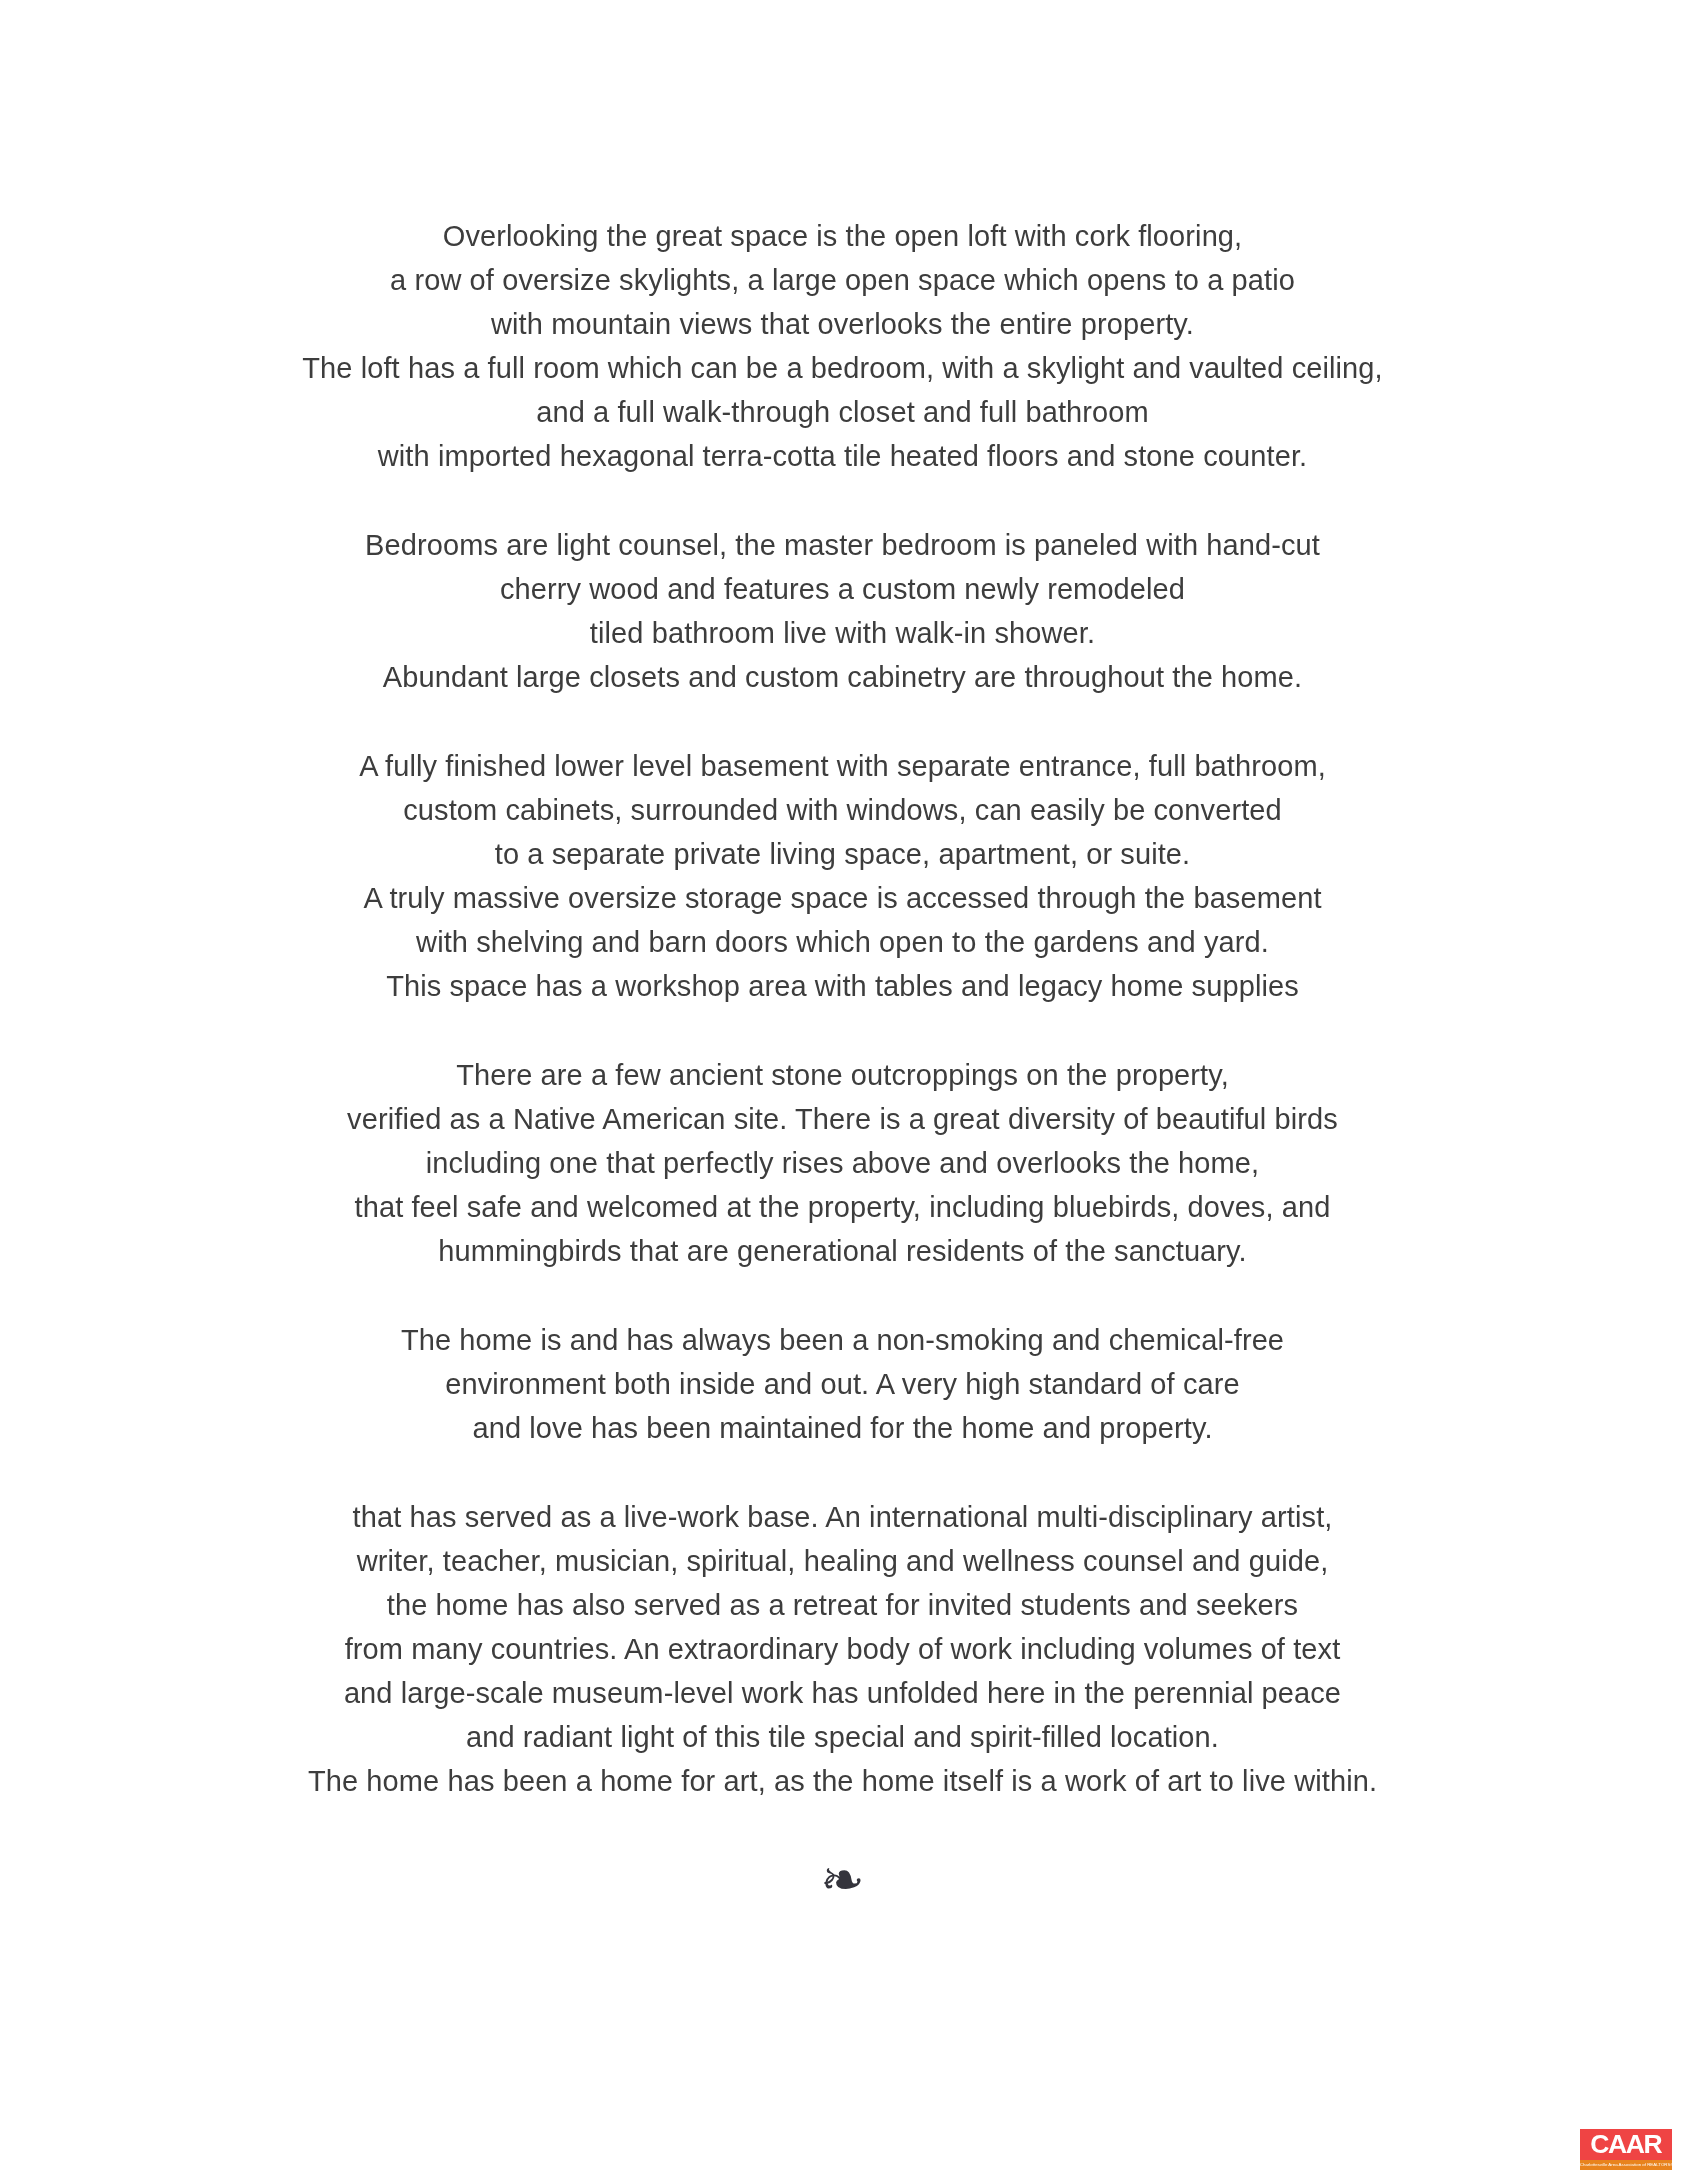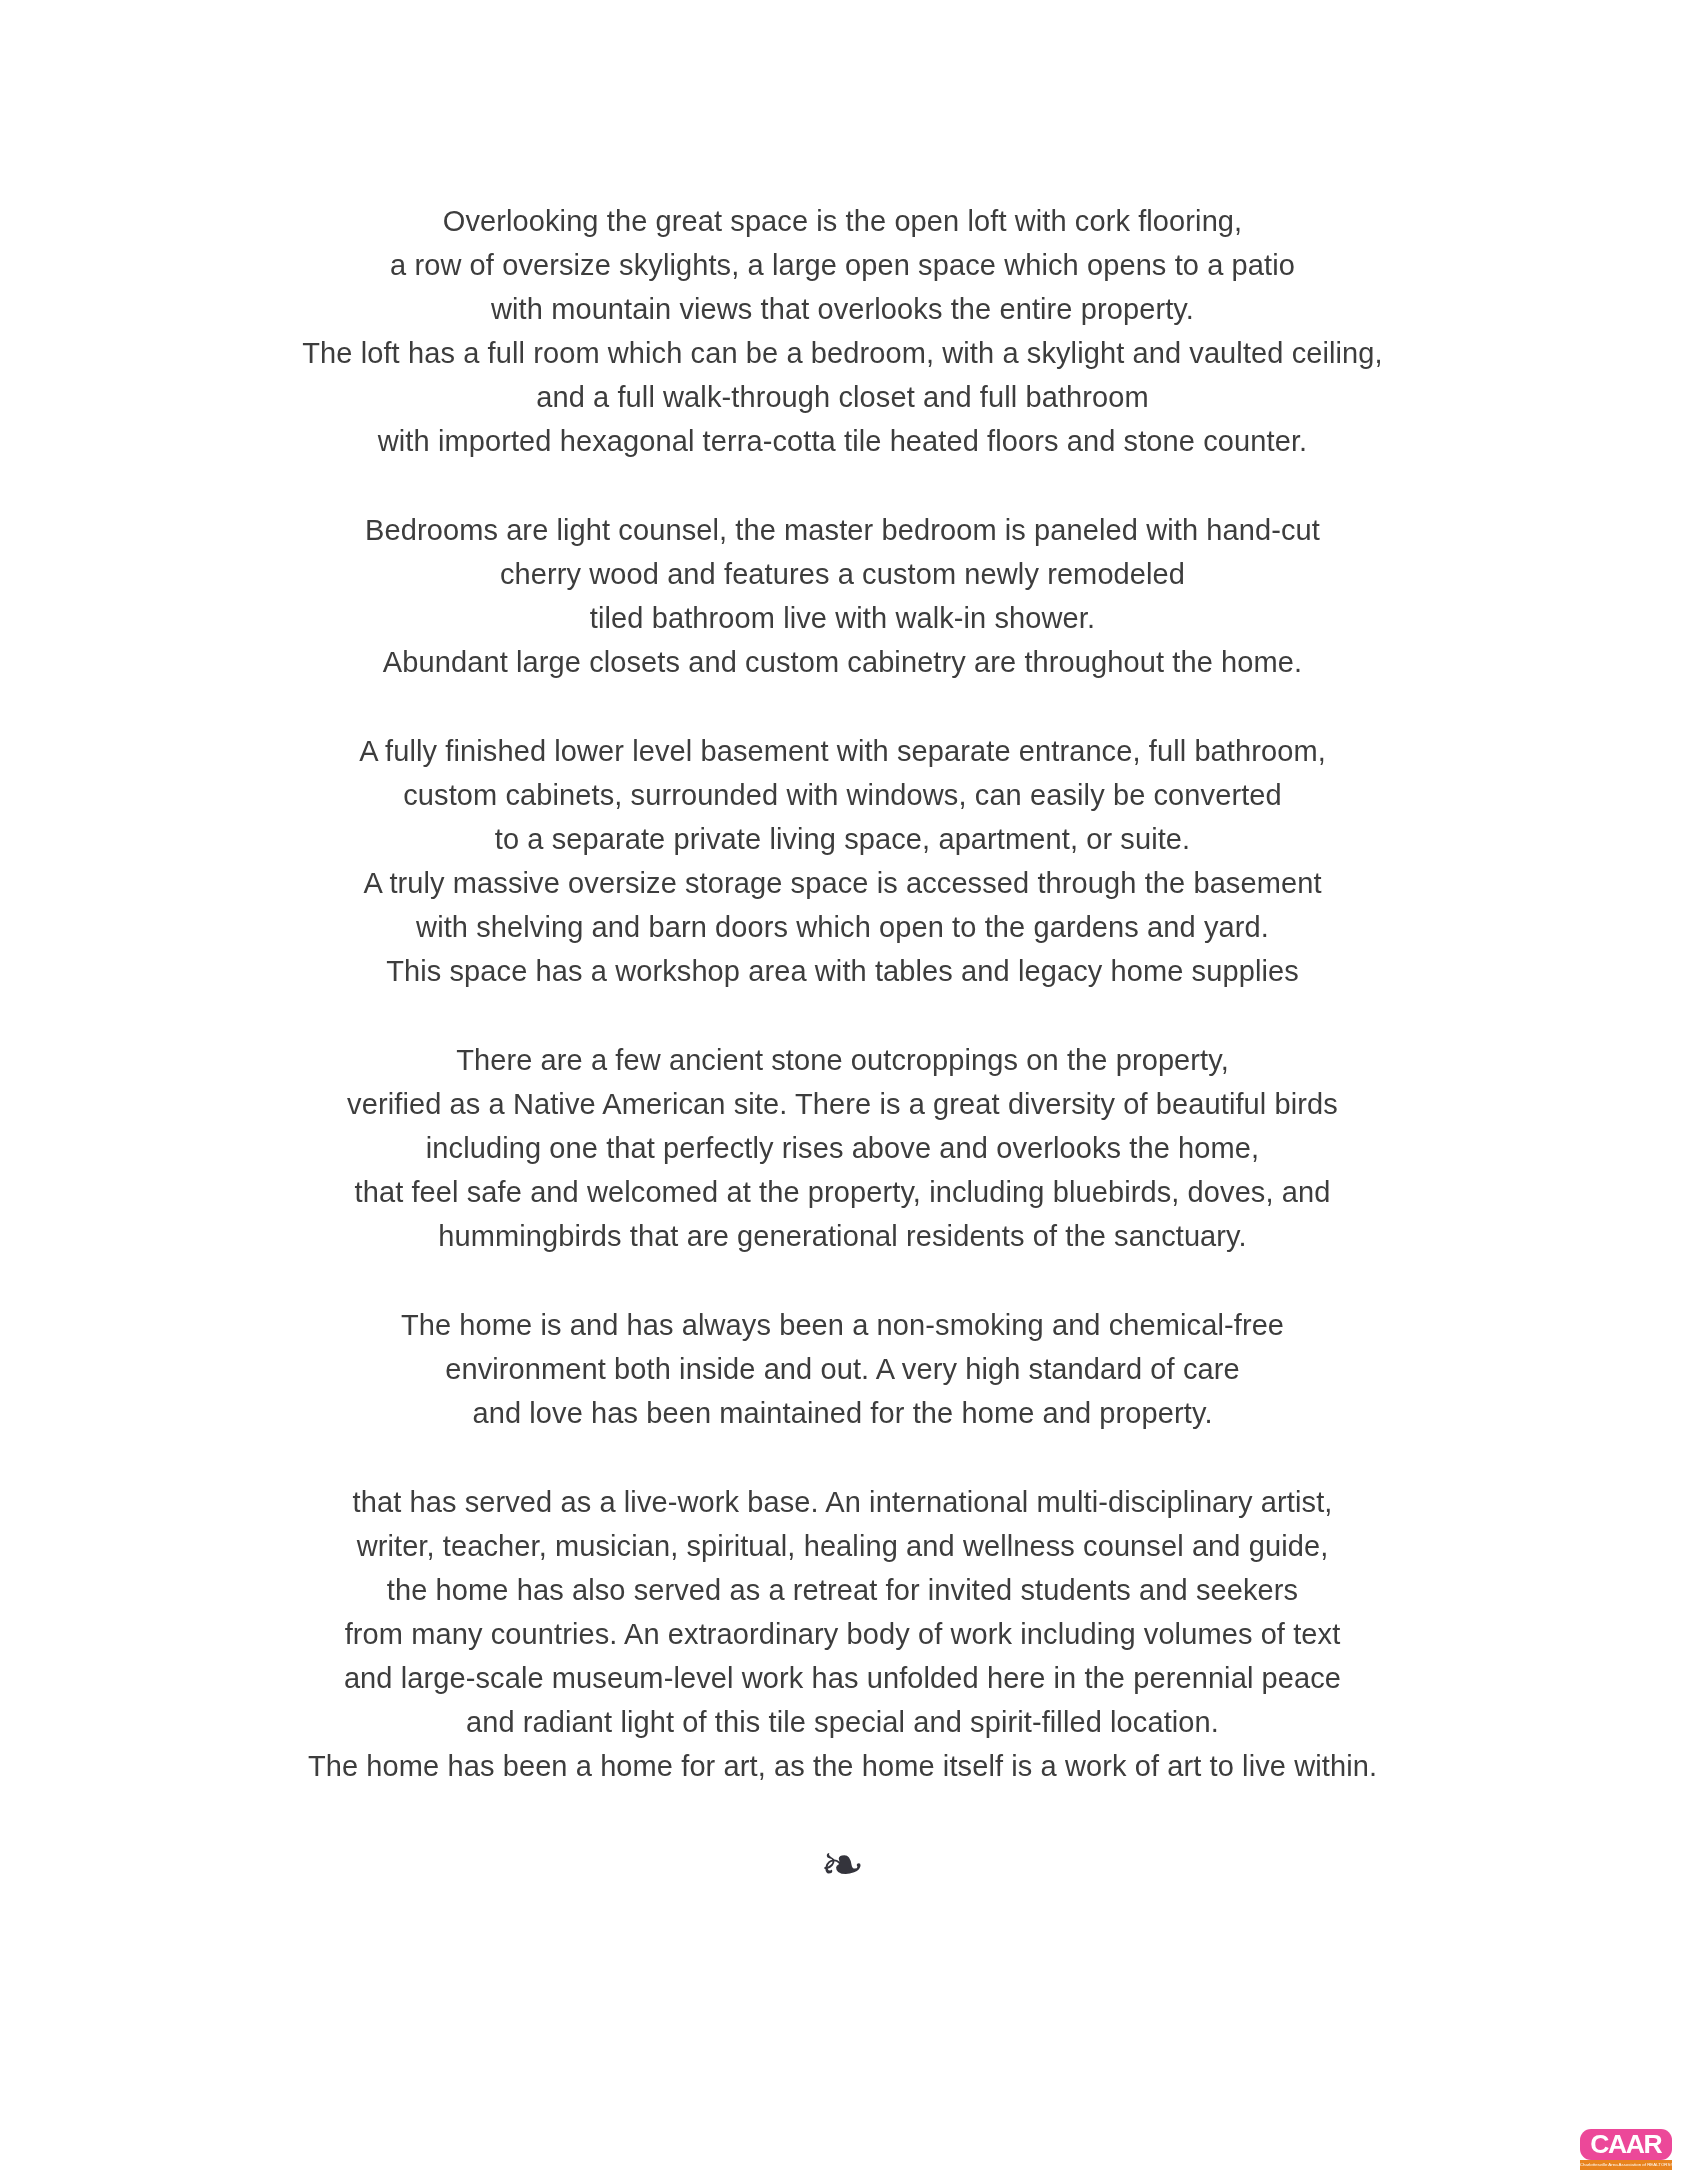--- a/index.html
+++ b/index.html
@@ -18,21 +18,21 @@
   .content {
     padding-top: 196px;
     text-align: center;
     color: #3d3d3d;
     font-size: 29px;
     line-height: 44px;
     font-weight: 300;
     letter-spacing: 0.1px;
   }
   .para {
-    margin: 3px 0 45px 0;
+    margin: 18px 0 45px 0;
   }
   .para:last-child {
     margin-bottom: 0;
   }
   .line {
     white-space: nowrap;
   }
   .ornament {
     margin-top: 44px;
     text-align: center;
@@ -117,18 +117,18 @@
         <div class="line">from many countries. An extraordinary body of work including volumes of text</div>
         <div class="line">and large-scale museum-level work has unfolded here in the perennial peace</div>
         <div class="line">and radiant light of this tile special and spirit-filled location.</div>
         <div class="line">The home has been a home for art, as the home itself is a work of art to live within.</div>
       </div>
     </div>
 
   <div class="ornament">❧</div>
 
   <div class="caar-logo">
-    <div class="caar-blue" style="background: #ec4899; border-radius: 11px;">CAAR</div>
+    <div class="caar-blue" style="background: #ef4444;">CAAR</div>
     <div class="caar-orange" style="background: rgb(232, 131, 29);">Charlottesville Area Association of REALTORS®</div>
   </div>
 
 </div>
 
 
 </body></html>

